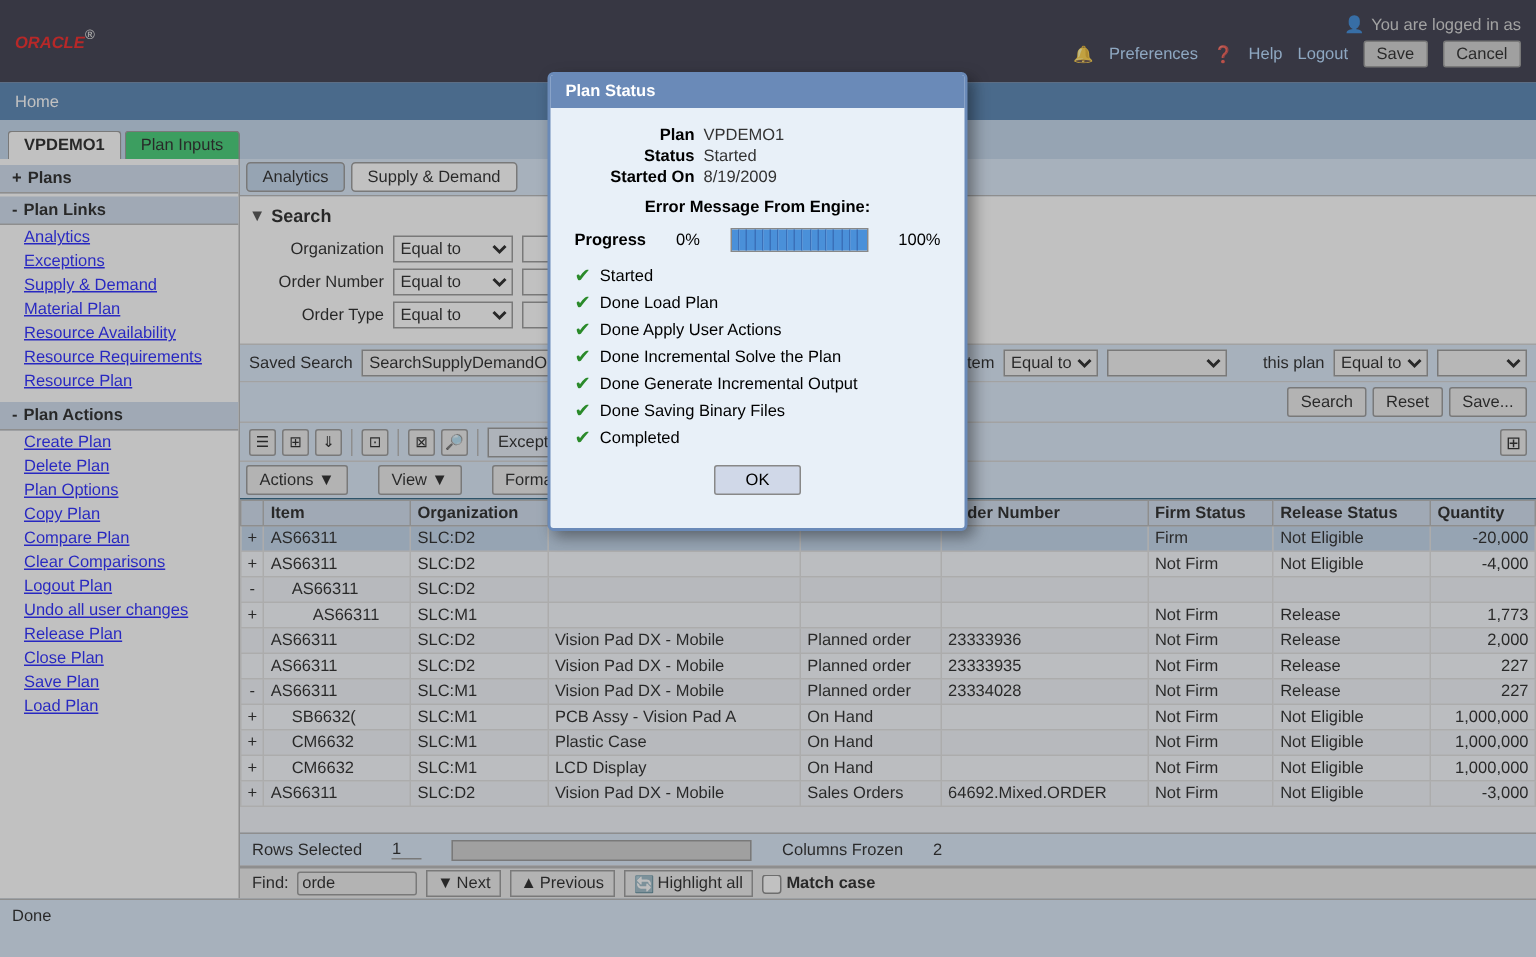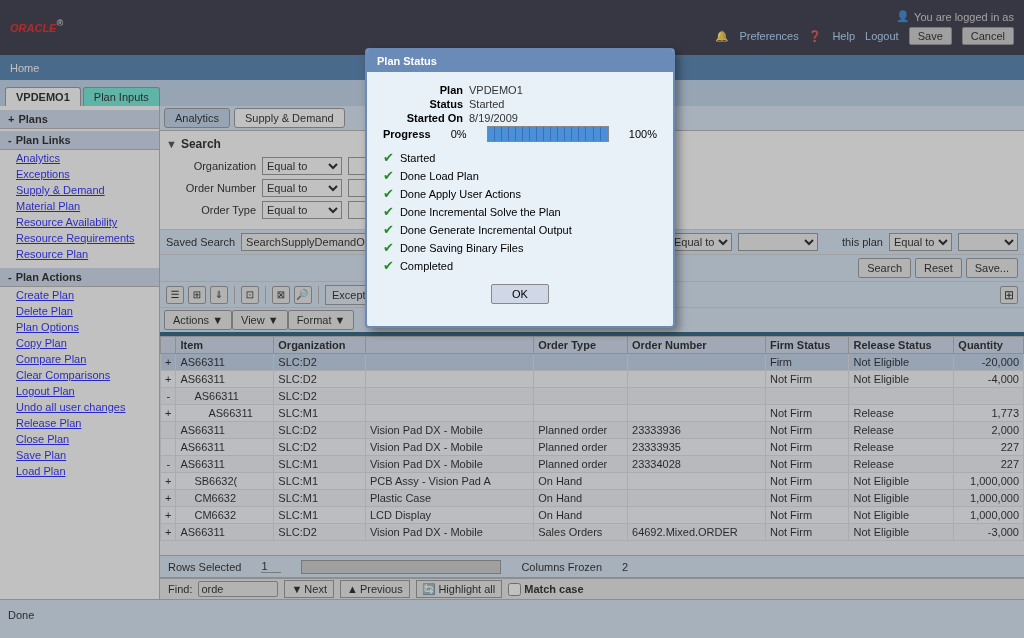--- a/index.html
+++ b/index.html
@@ -11,21 +11,21 @@
     #user-info { color: #ccc; font-size: 11px; display: flex; align-items: center; gap: 4px; }
     #header-links { display: flex; align-items: center; gap: 10px; }
     #header-links a { color: #aad4ff; text-decoration: none; font-size: 11px; }
     .header-btn { background: #c8c8c8; border: 1px solid #888; padding: 2px 8px; cursor: pointer; font-size: 11px; border-radius: 2px; }
 
     
     #navbar { background: #3a6ea5; height: 25px; display: flex; align-items: center; padding: 0 10px; }
 
     
     #tabs { background: #b8cfe8; height: 26px; display: flex; align-items: flex-end; padding: 0 5px; gap: 2px; }
-    .tab { padding: 3px 10px; border: 1px solid #888; border-bottom: none; cursor: pointer; background: #5eead4; font-size: 11px; border-radius: 3px 3px 0 0; }
+    .tab { padding: 3px 10px; border: 1px solid #888; border-bottom: none; cursor: pointer; background: #22c55e; font-size: 11px; border-radius: 3px 3px 0 0; }
     .tab.active { background: white; font-weight: bold; }
 
     
     #main { display: flex; height: calc(638px - 55px - 25px - 26px - 22px - 22px); }
 
     
     #sidebar { width: 160px; background: white; border-right: 1px solid #aaa; overflow-y: auto; padding: 4px 0; flex-shrink: 0; }
     .sidebar-section { margin-bottom: 2px; }
     .sidebar-section-header { background: #c8d8ec; padding: 3px 8px; font-weight: bold; cursor: pointer; display: flex; align-items: center; gap: 4px; border-bottom: 1px solid #aaa; }
     .sidebar-item { padding: 2px 8px 2px 16px; cursor: pointer; color: #00f; text-decoration: underline; }
@@ -68,25 +68,25 @@
 
     
     #table-footer { background: #d4e4f7; border-top: 1px solid #aaa; display: flex; align-items: center; padding: 2px 8px; gap: 20px; height: 22px; }
     .footer-scroll { background: #c8c8c8; border: 1px solid #888; height: 14px; width: 200px; }
 
     
     #find-bar { background: #e8e8e8; border-top: 2px solid #aaa; height: 22px; display: flex; align-items: center; padding: 0 8px; gap: 6px; position: absolute; bottom: 0; left: 0; right: 0; }
     #find-bar label { font-size: 11px; font-weight: bold; }
     #find-input { height: 16px; width: 80px; font-size: 11px; border: 1px solid #888; padding: 0 2px; }
     .find-btn { height: 18px; padding: 0 6px; font-size: 11px; border: 1px solid #888; background: #e8e8e8; cursor: pointer; display: flex; align-items: center; gap: 2px; }
-    #status-bar { background: #d4e4f7; height: 22px; display: flex; align-items: flex-end; padding: 0 8px; font-size: 11px; border-top: 1px solid #aaa; position: fixed; bottom: 0; left: 0; right: 0; }
+    #status-bar { background: #d4e4f7; height: 22px; display: flex; align-items: center; padding: 0 8px; font-size: 11px; border-top: 1px solid #aaa; position: fixed; bottom: 0; left: 0; right: 0; }
 
     
     #modal-overlay { position: fixed; top: 0; left: 0; right: 0; bottom: 0; background: rgba(100,100,100,0.4); z-index: 100; display: flex; align-items: center; justify-content: center; }
-    #plan-status-dialog { background: #e8f0f8; border: 2px solid #6a8ab8; border-radius: 4px; padding: 0; width: 310px; box-shadow: 4px 4px 10px rgba(0,0,0,0.4); }
+    #plan-status-dialog { background: #e8f0f8; border: 2px solid #6a8ab8; border-radius: 4px; padding: 0; width: 280px; box-shadow: 4px 4px 10px rgba(0,0,0,0.4); }
     #dialog-title { background: #6a8ab8; color: white; padding: 5px 10px; font-weight: bold; font-size: 12px; border-radius: 2px 2px 0 0; display: flex; align-items: center; justify-content: space-between; }
     #dialog-body { padding: 12px 16px; }
     .dialog-info-row { display: flex; gap: 6px; margin-bottom: 2px; font-size: 11px; }
     .dialog-info-label { font-weight: bold; width: 80px; text-align: right; }
     .dialog-info-value { color: #333; }
     #error-section { margin: 8px 0; }
     .error-label { font-weight: bold; font-size: 11px; margin-bottom: 4px; text-align: center; }
     #progress-bar-container { display: flex; align-items: center; gap: 20px; margin-bottom: 8px; }
     #progress-label { font-size: 11px; font-weight: bold; }
     #progress-bar { flex: 1; height: 16px; background: #fff; border: 1px solid #888; position: relative; display: flex; }
@@ -267,21 +267,21 @@
       <div class="toolbar-icon">⊠</div>
       <div class="toolbar-icon">🔎</div>
       <div class="toolbar-separator"></div>
       <button class="exc-btn">Exceptions</button>
       <button class="exc-btn">Material Plan</button>
       <div class="toolbar-separator"></div>
       <div style="flex:1;"></div>
       <div class="toolbar-icon" style="font-size:12px;">⊞</div>
     </div>
 
-    <div style="background:#d4e4f7; border-bottom:4px solid #0c4a6e; padding:2px 4px; display:flex; align-items:flex-start; gap:0;">
+    <div style="background:#d4e4f7; border-bottom:1px solid #0c4a6e; padding:2px 4px; display:flex; align-items:flex-start; gap:20px;">
       <button class="toolbar-btn">
         <span>Actions</span> ▼
       </button>
       <button class="toolbar-btn">
         <span>View</span> ▼
       </button>
       <button class="toolbar-btn">
         <span>Format</span> ▼
       </button>
     </div>
@@ -475,20 +475,23 @@
       </div>
       <div class="dialog-info-row">
         <span class="dialog-info-label">Status</span>
         <span class="dialog-info-value">Started</span>
       </div>
       <div class="dialog-info-row">
         <span class="dialog-info-label">Started On</span>
         <span class="dialog-info-value">8/19/2009</span>
       </div>
 
+      <div id="error-section">
+        <div class="error-label">Error Message From Engine:</div>
+      </div>
 
       <div id="progress-bar-container">
         <span id="progress-label">Progress</span>
         <span id="progress-pct-left">0%</span>
         <div id="progress-bar">
 
         <div class="progress-segment"></div>
             <div class="progress-segment"></div>
             <div class="progress-segment"></div>
             <div class="progress-segment"></div>

